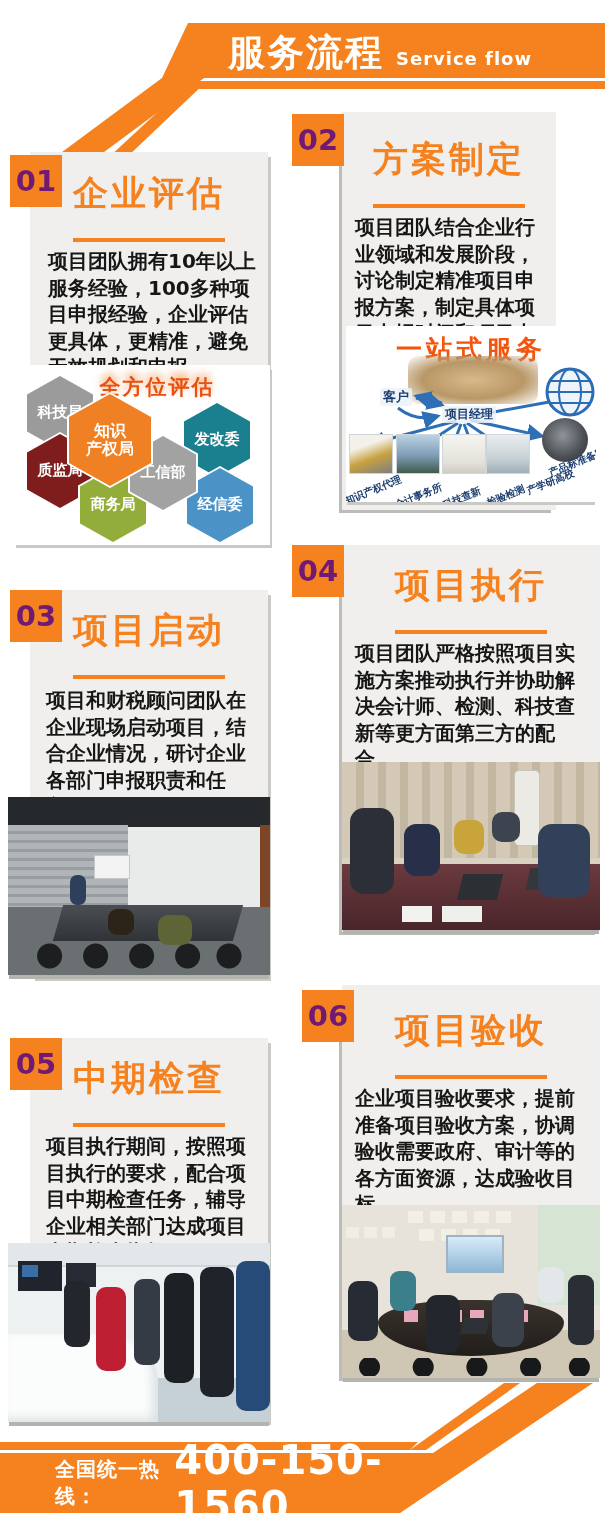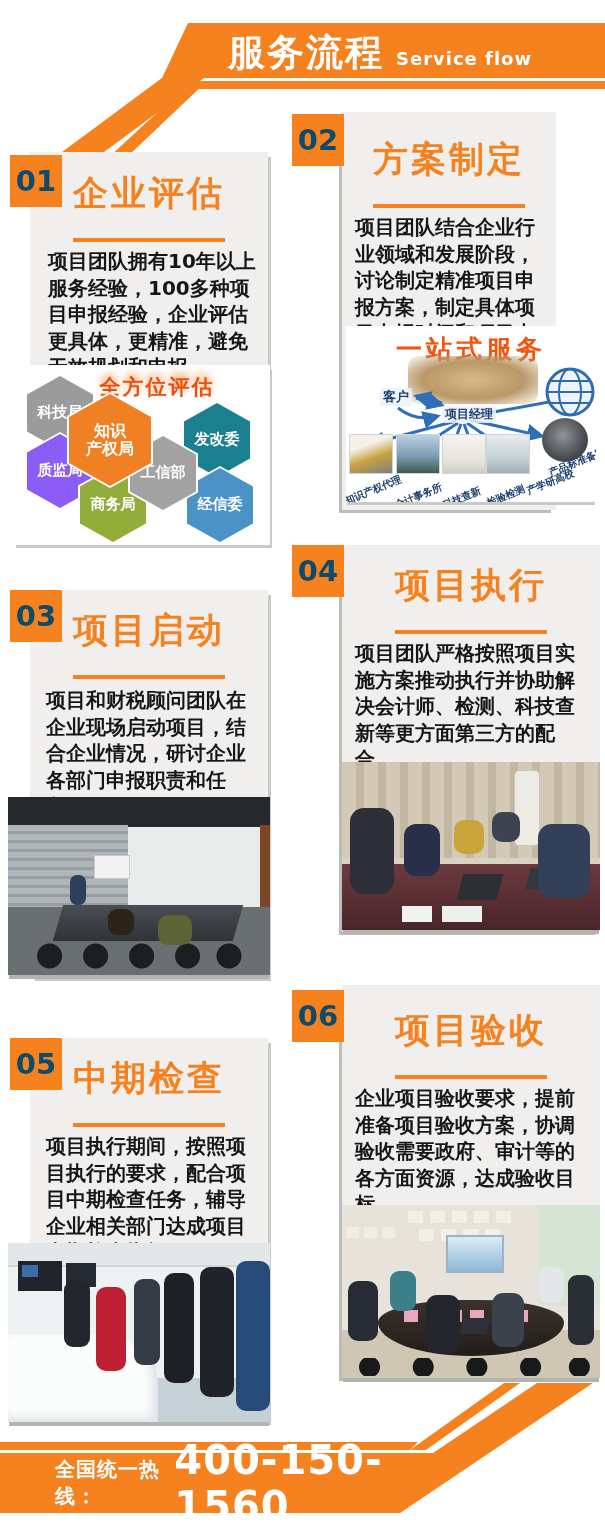--- a/index.html
+++ b/index.html
@@ -9,21 +9,21 @@
   .abs{position:absolute;}
   
   .hdr-title{position:absolute;top:28px;left:228px;display:flex;align-items:baseline;gap:12px;color:#fff;}
   .hdr-zh{font-size:37px;font-weight:bold;letter-spacing:2px;}
   .hdr-en{font-size:18px;font-weight:bold;letter-spacing:1px;}
   
   .step{position:absolute;}
   .card{position:absolute;background:#f0efed;}
   .card.l{box-shadow:4px 4px 0 -1px #c9c9c6;}
   .card.r{box-shadow:-4px 4px 0 -1px #bcbcb9;}
-  .num{position:absolute;width:52px;height:52px;background:#f5821f;color:#0c4a6e;
+  .num{position:absolute;width:52px;height:52px;background:#f5821f;color:#701a75;
        display:flex;align-items:center;justify-content:center;font-size:29px;font-weight:bold;z-index:5;}
   .t{position:absolute;left:0;right:0;text-align:center;color:#f5821f;font-size:35px;font-weight:bold;letter-spacing:3px;}
   .u{position:absolute;left:50%;transform:translateX(-50%);width:152px;height:4px;background:#f5821f;}
   .b{position:absolute;color:#161616;font-size:20px;font-weight:bold;line-height:1.33;text-align:left;}
   .photo{position:absolute;overflow:hidden;background:#888;box-shadow:0 5px 0 -1px #b3b3b0;}
   .imgbox{position:absolute;background:#fff;box-shadow:3px 4px 0 -1px #c9c9c6;overflow:hidden;}
   
   .hexw{position:absolute;clip-path:polygon(50% 0,100% 25%,100% 75%,50% 100%,0 75%,0 25%);background:#fff;}
   .hex{position:absolute;inset:2px;clip-path:polygon(50% 0,100% 25%,100% 75%,50% 100%,0 75%,0 25%);
        display:flex;align-items:center;justify-content:center;color:#fff;font-weight:bold;font-size:15px;
@@ -67,21 +67,21 @@
       <div class="b" style="left:18px;right:8px;top:96px;">项目团队拥有10年以上服务经验，100多种项目申报经验，企业评估更具体，更精准，避免无效规划和申报。</div>
     </div>
     <div class="num" style="left:0;top:3px;">01</div>
 
     <div class="imgbox" style="left:2px;top:213px;width:258px;height:180px;">
       <div class="hextitle">全方位评估</div>
       <div class="hexw" style="left:13px;top:9px;width:70px;height:78px;">
         <div class="hex" style="background:#9b9b9b;">科技局</div>
         </div>
       <div class="hexw" style="left:13px;top:67px;width:70px;height:78px;">
-        <div class="hex" style="background:#8b5cf6;">质监局</div>
+        <div class="hex" style="background:#7f1d1d;">质监局</div>
         </div>
       <div class="hexw" style="left:170px;top:36px;width:70px;height:78px;">
         <div class="hex" style="background:#1a7f8e;">发改委</div>
         </div>
       <div class="hexw" style="left:173px;top:101px;width:70px;height:78px;">
         <div class="hex" style="background:#4b93c7;">经信委</div>
         </div>
       <div class="hexw" style="left:66px;top:101px;width:70px;height:78px;">
         <div class="hex" style="background:#93ad3b;">商务局</div>
         </div>
@@ -216,21 +216,21 @@
       <div class="abs" style="left:228px;top:18px;width:34px;height:150px;border-radius:10px;background:#274b79;"></div>
     </div>
   </div>
 
   <div class="step" style="left:292px;top:985px;width:308px;height:393px;">
     <div class="card r" style="left:50px;top:0;width:258px;height:393px;">
       <div class="t" style="top:22px;">项目验收</div>
       <div class="u" style="top:90px;"></div>
       <div class="b" style="left:13px;right:8px;top:100px;">企业项目验收要求，提前准备项目验收方案，协调验收需要政府、审计等的各方面资源，达成验收目标。</div>
     </div>
-    <div class="num" style="left:0;top:5px;text-align:center;">06</div>
+    <div class="num" style="left:10px;top:5px;text-align:center;">06</div>
 
     <div class="photo" style="left:50px;top:220px;width:258px;height:173px;background:#e7e3da;">
       <div class="abs" style="right:0;top:0;width:62px;height:100px;background:#d6e4d4;"></div>
       <div class="abs" style="left:66px;top:6px;width:15px;height:12px;background:#f2efe6;box-shadow:22px 0 0 #f2efe6,44px 0 0 #f2efe6,66px 0 0 #f2efe6,88px 0 0 #f2efe6,11px 18px 0 #f2efe6,33px 18px 0 #f2efe6,55px 18px 0 #f2efe6,77px 18px 0 #f2efe6;"></div>
       <div class="abs" style="left:4px;top:22px;width:13px;height:11px;background:#f0ede3;box-shadow:18px 0 0 #f0ede3,36px 0 0 #f0ede3;"></div>
       <div class="abs" style="left:104px;top:30px;width:58px;height:38px;border:2px solid #9fb3c2;background:linear-gradient(180deg,#d9ebf7,#8fb8d8);"></div>
       <div class="abs" style="left:0;bottom:0;right:0;height:48px;background:#cfc6b4;"></div>
       <div class="abs" style="left:36px;bottom:22px;width:186px;height:56px;border-radius:45% 45% 50% 50%/40% 40% 60% 60%;background:linear-gradient(180deg,#3a332d,#211d19);"></div>
       <div class="abs" style="left:62px;bottom:56px;width:130px;height:12px;background:repeating-linear-gradient(90deg,#e8a7bc 0 14px,transparent 14px 22px);"></div>
       <div class="abs" style="left:120px;bottom:44px;width:26px;height:16px;background:#2e3237;transform:skewX(-12deg);"></div>

